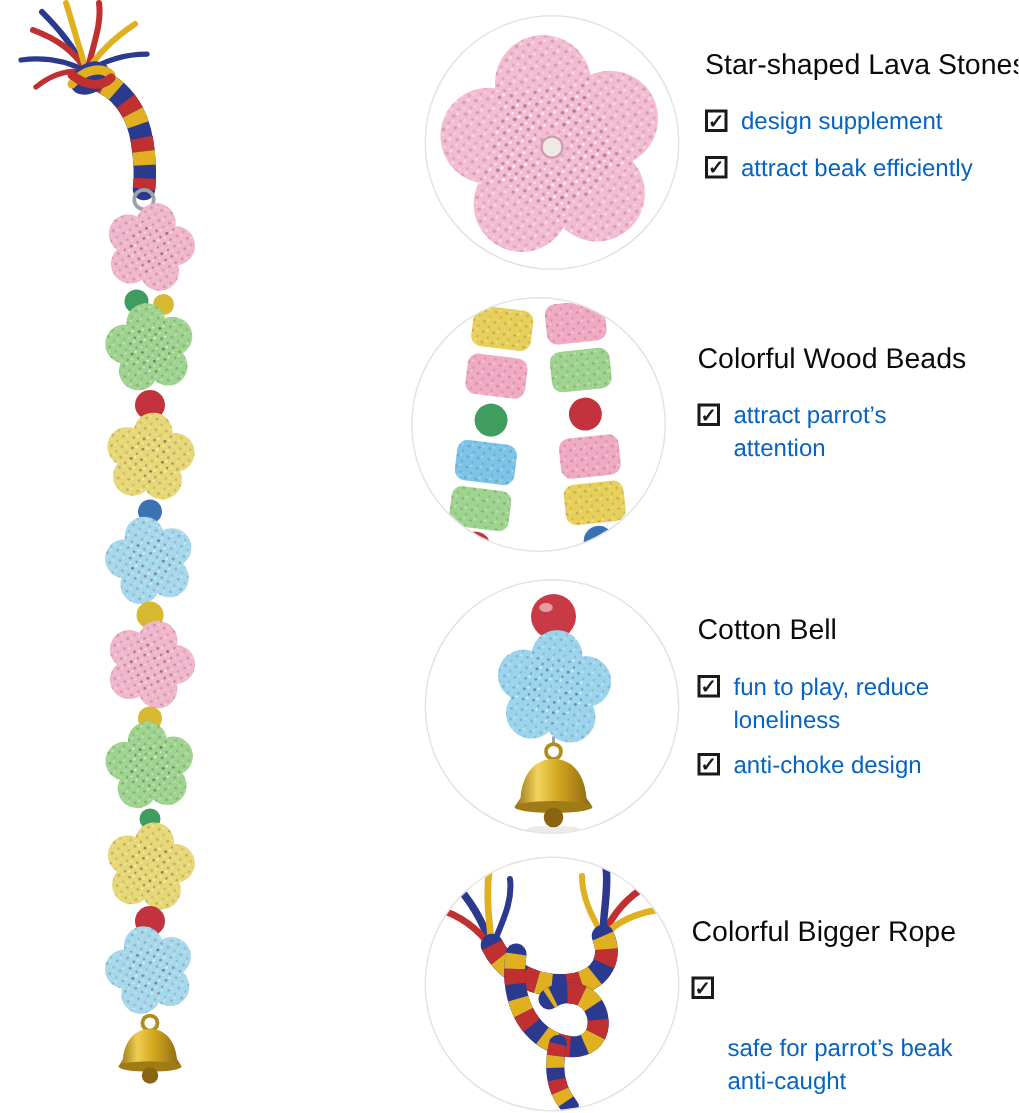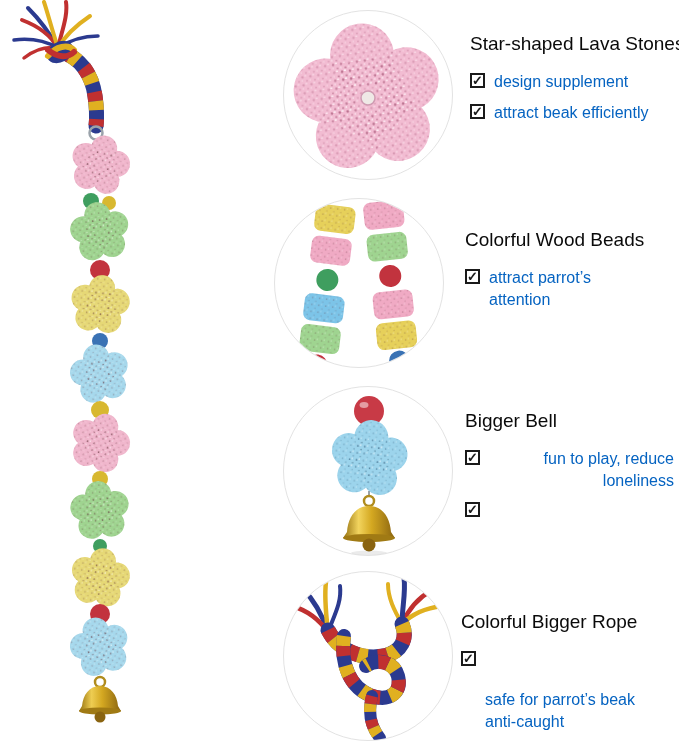--- a/index.html
+++ b/index.html
@@ -31,21 +31,21 @@
   .bullet {
     display:flex; align-items:flex-start; gap:9px;
     color:#0563C1; font-size:16px; line-height:1.35; margin-bottom:9px;
   }
   .cb {
     flex:0 0 auto; width:15px; height:15px; border:2px solid #1a1a1a;
     color:#1a1a1a; font-size:13px; font-weight:bold; line-height:11px;
     text-align:center; margin-top:2px;
   }
   .t2 .bt { max-width:122px; display:inline-block; }
-  .t3 .bt { max-width:185px; display:inline-block;text-align:right; }
+  .t3 .bt { max-width:185px; display:inline-block; }
   .t4 .bt { max-width:165px; display:inline-block;margin-top:40px; }
 </style>
 </head>
 <body>
 
 <div class="page">
 
   <div class="toy">
     <svg width="220" height="742" viewBox="0 0 220 742">
       <defs>
@@ -282,27 +282,28 @@
 
   <div class="feature-text t2">
     <h2 class="feature-title">Colorful Wood Beads</h2>
     <div class="bullet">
       <span class="cb">✓</span>
       <span class="bt">attract parrot’s attention</span>
     </div>
   </div>
 
   <div class="feature-text t3">
-    <h2 class="feature-title">Bigger Bell</h2>
+    <h2 class="feature-title">Cotton Bell</h2>
     <div class="bullet">
       <span class="cb">✓</span>
       <span class="bt">fun to play, reduce loneliness</span>
     </div>
     <div class="bullet">
       <span class="cb">✓</span>
+      <span class="bt">anti-choke design</span>
     </div>
   </div>
 
   <div class="feature-text t4">
     <h2 class="feature-title">Colorful Bigger Rope</h2>
     <div class="bullet">
       <span class="cb">✓</span>
       <span class="bt">safe for parrot’s beak anti-caught</span>
     </div>
   </div>

